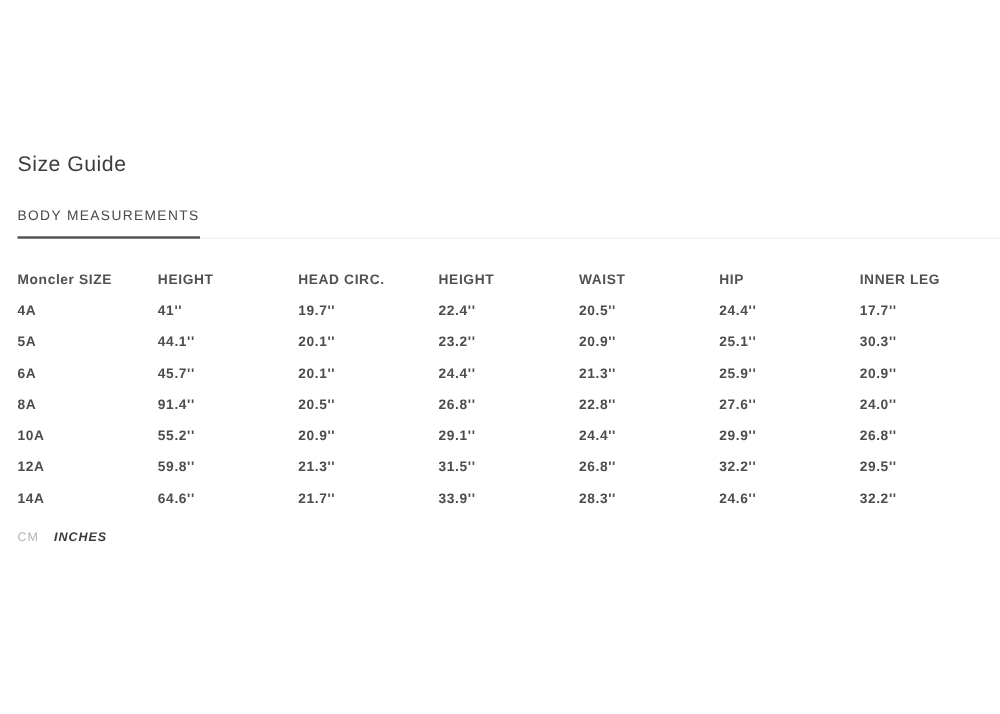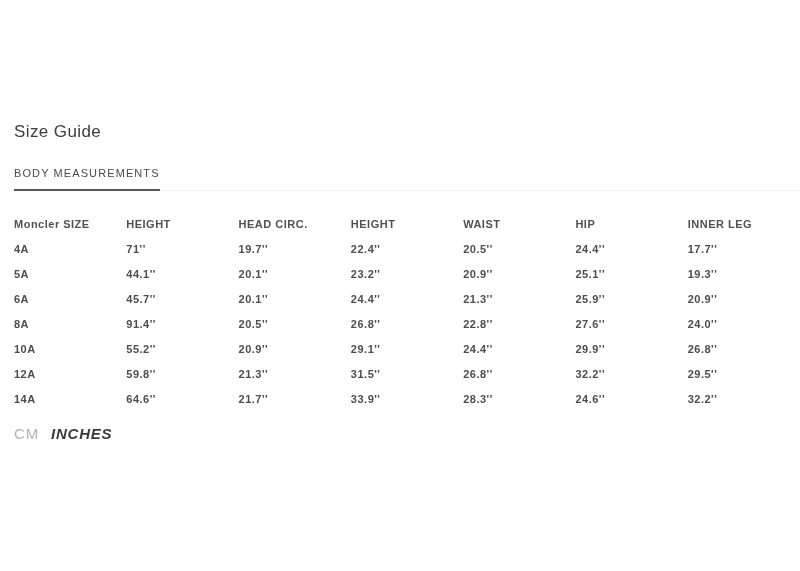--- a/index.html
+++ b/index.html
@@ -64,21 +64,21 @@
   .t-head {
     color: #515151;
   }
   .unit-toggle {
     margin-top: 14px;
     display: flex;
     gap: 12px;
     align-items: center;
   }
   .unit {
-    font-size: 15px;
+    font-size: 10px;
     letter-spacing: 0.8px;
     cursor: pointer;
     background: none;
     border: none;
     font-family: inherit;
   }
   .unit--inactive { color: #b3b3b3; }
   .unit--active { color: #3a3a3a; font-weight: bold; font-style: italic; }
 </style>
 </head>
@@ -99,36 +99,36 @@
       <span class="t-head">HEIGHT</span>
       <span class="t-head">HEAD CIRC.</span>
       <span class="t-head">HEIGHT</span>
       <span class="t-head">WAIST</span>
       <span class="t-head">HIP</span>
       <span class="t-head">INNER LEG</span>
     </div>
 
     <div class="t-row">
       <span class="t-cell">4A</span>
-      <span class="t-cell">71''</span>
+      <span class="t-cell">41''</span>
       <span class="t-cell">19.7''</span>
       <span class="t-cell">22.4''</span>
       <span class="t-cell">20.5''</span>
       <span class="t-cell">24.4''</span>
       <span class="t-cell">17.7''</span>
     </div>
 
     <div class="t-row">
       <span class="t-cell">5A</span>
       <span class="t-cell">44.1''</span>
       <span class="t-cell">20.1''</span>
       <span class="t-cell">23.2''</span>
       <span class="t-cell">20.9''</span>
       <span class="t-cell">25.1''</span>
-      <span class="t-cell">19.3''</span>
+      <span class="t-cell">30.3''</span>
     </div>
 
     <div class="t-row">
       <span class="t-cell">6A</span>
       <span class="t-cell">45.7''</span>
       <span class="t-cell">20.1''</span>
       <span class="t-cell">24.4''</span>
       <span class="t-cell">21.3''</span>
       <span class="t-cell">25.9''</span>
       <span class="t-cell">20.9''</span>

